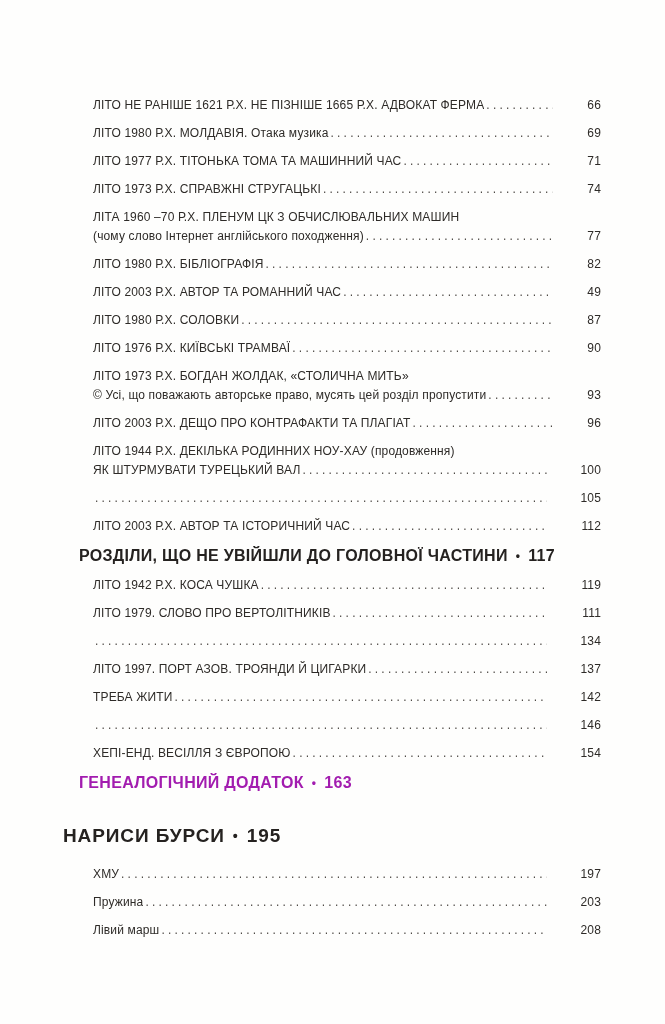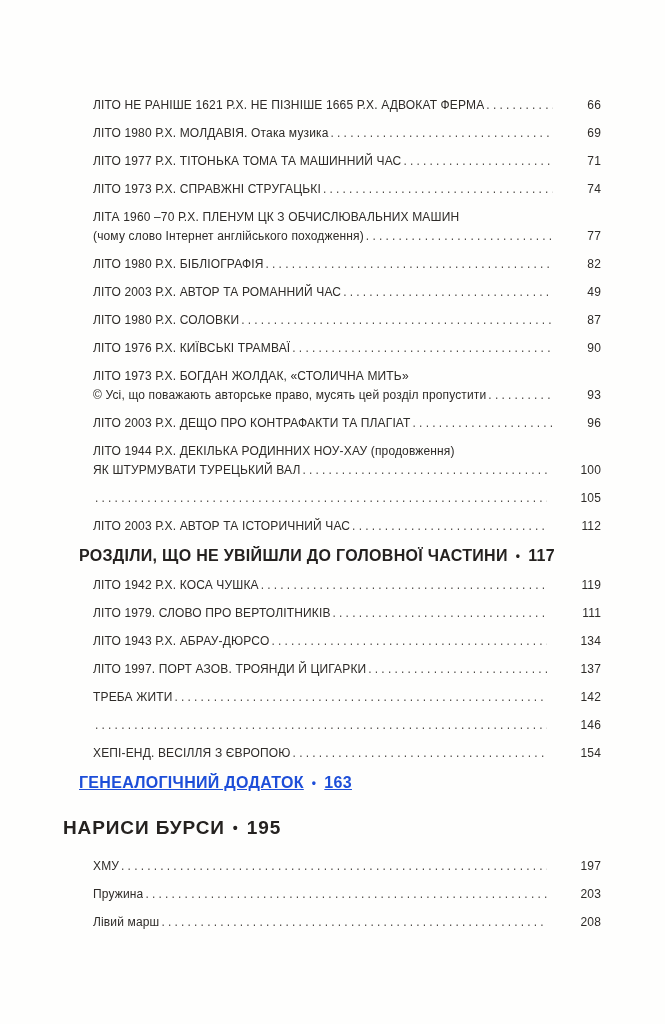--- a/index.html
+++ b/index.html
@@ -43,21 +43,21 @@
     line-height: 20px;
     letter-spacing: 0.3px;
     margin: 10px 64px 10px 79px;
     white-space: nowrap;
   }
   .part-heading {
     font-size: 19px;
     font-weight: bold;
     line-height: 26px;
     letter-spacing: 0.9px;
-    margin: 22px 64px 16px 63px;
+    margin: 30px 64px 16px 63px;
     white-space: nowrap;
   }
   .heading-sep {
     display: inline-block;
     margin: 0 8px;
     font-size: 0.75em;
     vertical-align: 1px;
   }
 </style>
 </head>
@@ -178,21 +178,20 @@
         </div>
         <div class="entry">
           <div class="entry-row">
             <span class="entry-text">ЛІТО 1979. СЛОВО ПРО ВЕРТОЛІТНИКІВ</span>
             <span class="dots" style="color: rgb(76, 72, 68);">................................................................................................................................................................</span>
             <span class="page-num">111</span>
           </div>
         </div>
         <div class="entry">
           <div class="entry-row">
-            <span class="entry-text">ЛІТО 1943 Р.Х. АБРАУ-ДЮРСО</span>
             <span class="dots" style="color: rgb(76, 72, 68);">................................................................................................................................................................</span>
             <span class="page-num">134</span>
           </div>
         </div>
         <div class="entry">
           <div class="entry-row">
             <span class="entry-text">ЛІТО 1997. ПОРТ АЗОВ. ТРОЯНДИ Й ЦИГАРКИ</span>
             <span class="dots" style="color: rgb(76, 72, 68);">................................................................................................................................................................</span>
             <span class="page-num">137</span>
           </div>
@@ -211,21 +210,21 @@
           </div>
         </div>
         <div class="entry">
           <div class="entry-row">
             <span class="entry-text">ХЕПІ-ЕНД. ВЕСІЛЛЯ З ЄВРОПОЮ</span>
             <span class="dots" style="color: rgb(76, 72, 68);">................................................................................................................................................................</span>
             <span class="page-num">154</span>
           </div>
         </div>
       </div>
-      <div class="section-heading" style="color: #1d4ed8; text-decoration: underline;"><span class="heading-title">ГЕНЕАЛОГІЧНИЙ ДОДАТОК</span><span class="heading-sep">•</span><span class="heading-page">163</span></div>
+      <div class="section-heading" style="color: #a21caf;"><span class="heading-title">ГЕНЕАЛОГІЧНИЙ ДОДАТОК</span><span class="heading-sep">•</span><span class="heading-page">163</span></div>
       <div class="part-heading" style="color: rgb(37, 34, 32);"><span class="heading-title">НАРИСИ БУРСИ</span><span class="heading-sep">•</span><span class="heading-page">195</span></div>
       <div class="entry-list">
         <div class="entry">
           <div class="entry-row">
             <span class="entry-text">ХМУ</span>
             <span class="dots" style="color: rgb(76, 72, 68);">................................................................................................................................................................</span>
             <span class="page-num">197</span>
           </div>
         </div>
         <div class="entry">

